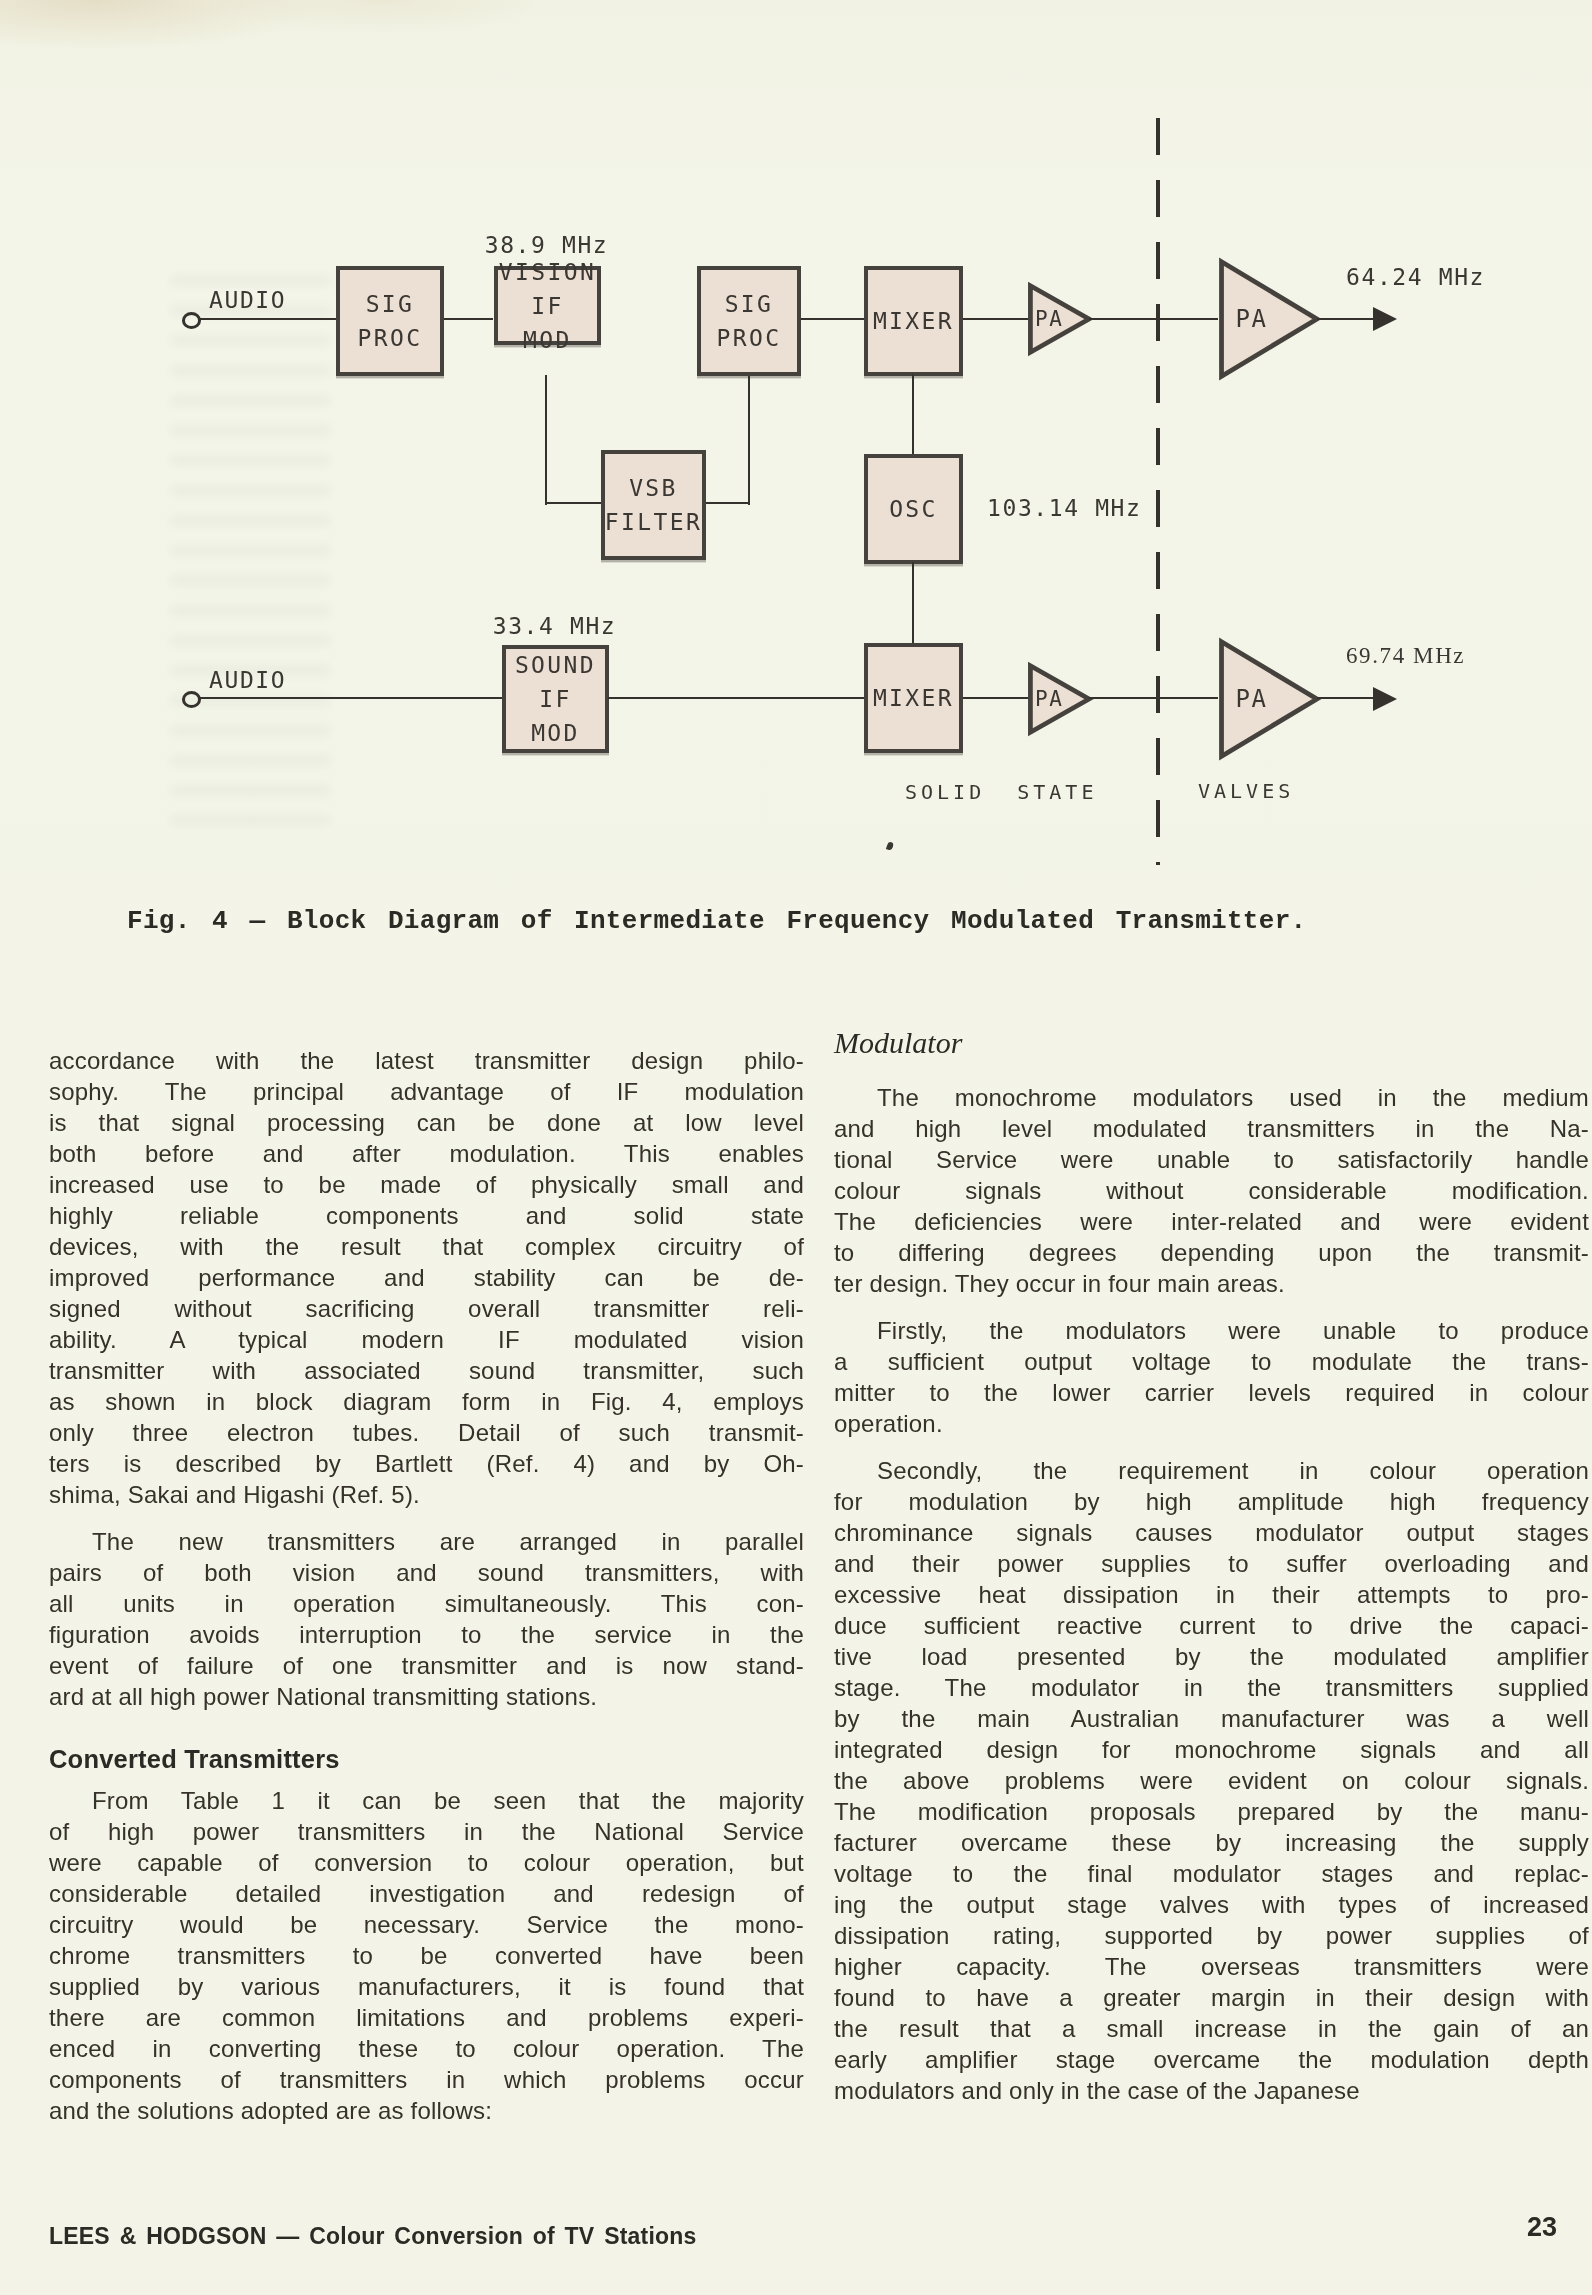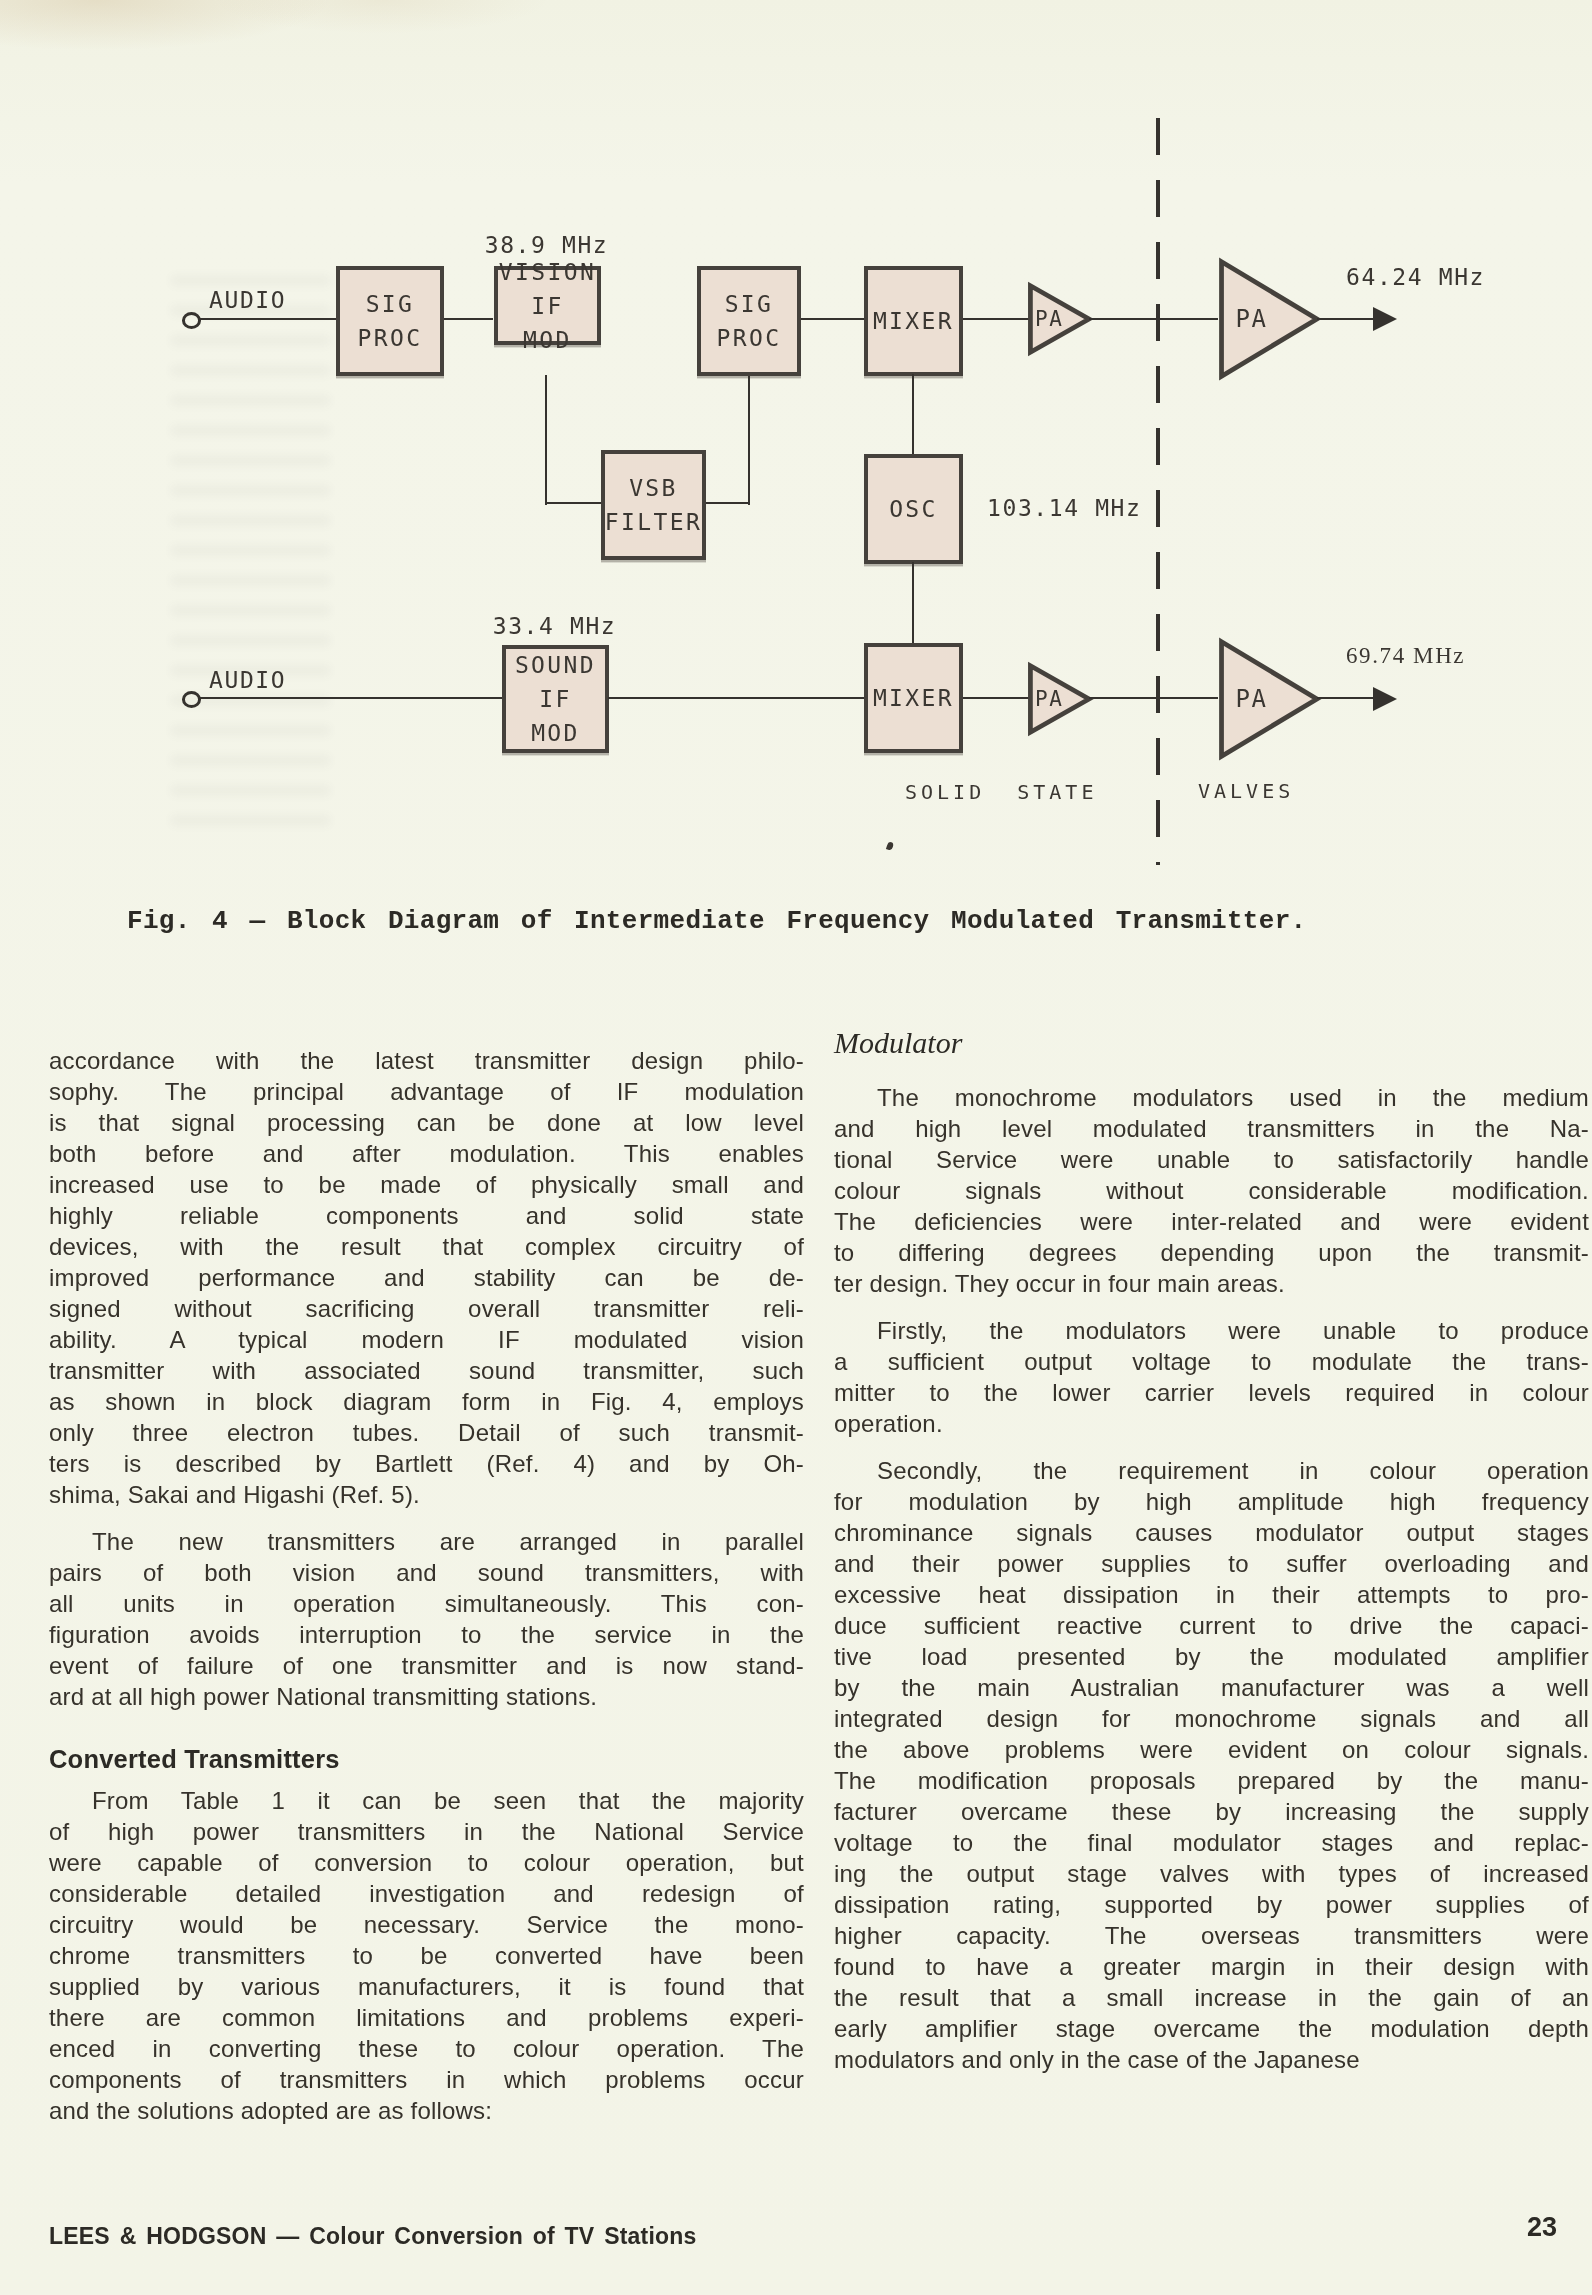--- a/index.html
+++ b/index.html
@@ -240,20 +240,21 @@
         <div class="ln">operation.</div>
       </div>
       <div class="para">
         <div class="ln jl ind">Secondly, the requirement in colour operation</div>
         <div class="ln jl">for modulation by high amplitude high frequency</div>
         <div class="ln jl">chrominance signals causes modulator output stages</div>
         <div class="ln jl">and their power supplies to suffer overloading and</div>
         <div class="ln jl">excessive heat dissipation in their attempts to pro-</div>
         <div class="ln jl">duce sufficient reactive current to drive the capaci-</div>
         <div class="ln jl">tive load presented by the modulated amplifier</div>
+        <div class="ln jl">stage.  The modulator in the transmitters supplied</div>
         <div class="ln jl">by the main Australian manufacturer was a well</div>
         <div class="ln jl">integrated design for monochrome signals and all</div>
         <div class="ln jl">the above problems were evident on colour signals.</div>
         <div class="ln jl">The modification proposals prepared by the manu-</div>
         <div class="ln jl">facturer overcame these by increasing the supply</div>
         <div class="ln jl">voltage to the final modulator stages and replac-</div>
         <div class="ln jl">ing the output stage valves with types of increased</div>
         <div class="ln jl">dissipation rating, supported by power supplies of</div>
         <div class="ln jl">higher capacity.  The overseas transmitters were</div>
         <div class="ln jl">found to have a greater margin in their design with</div>

